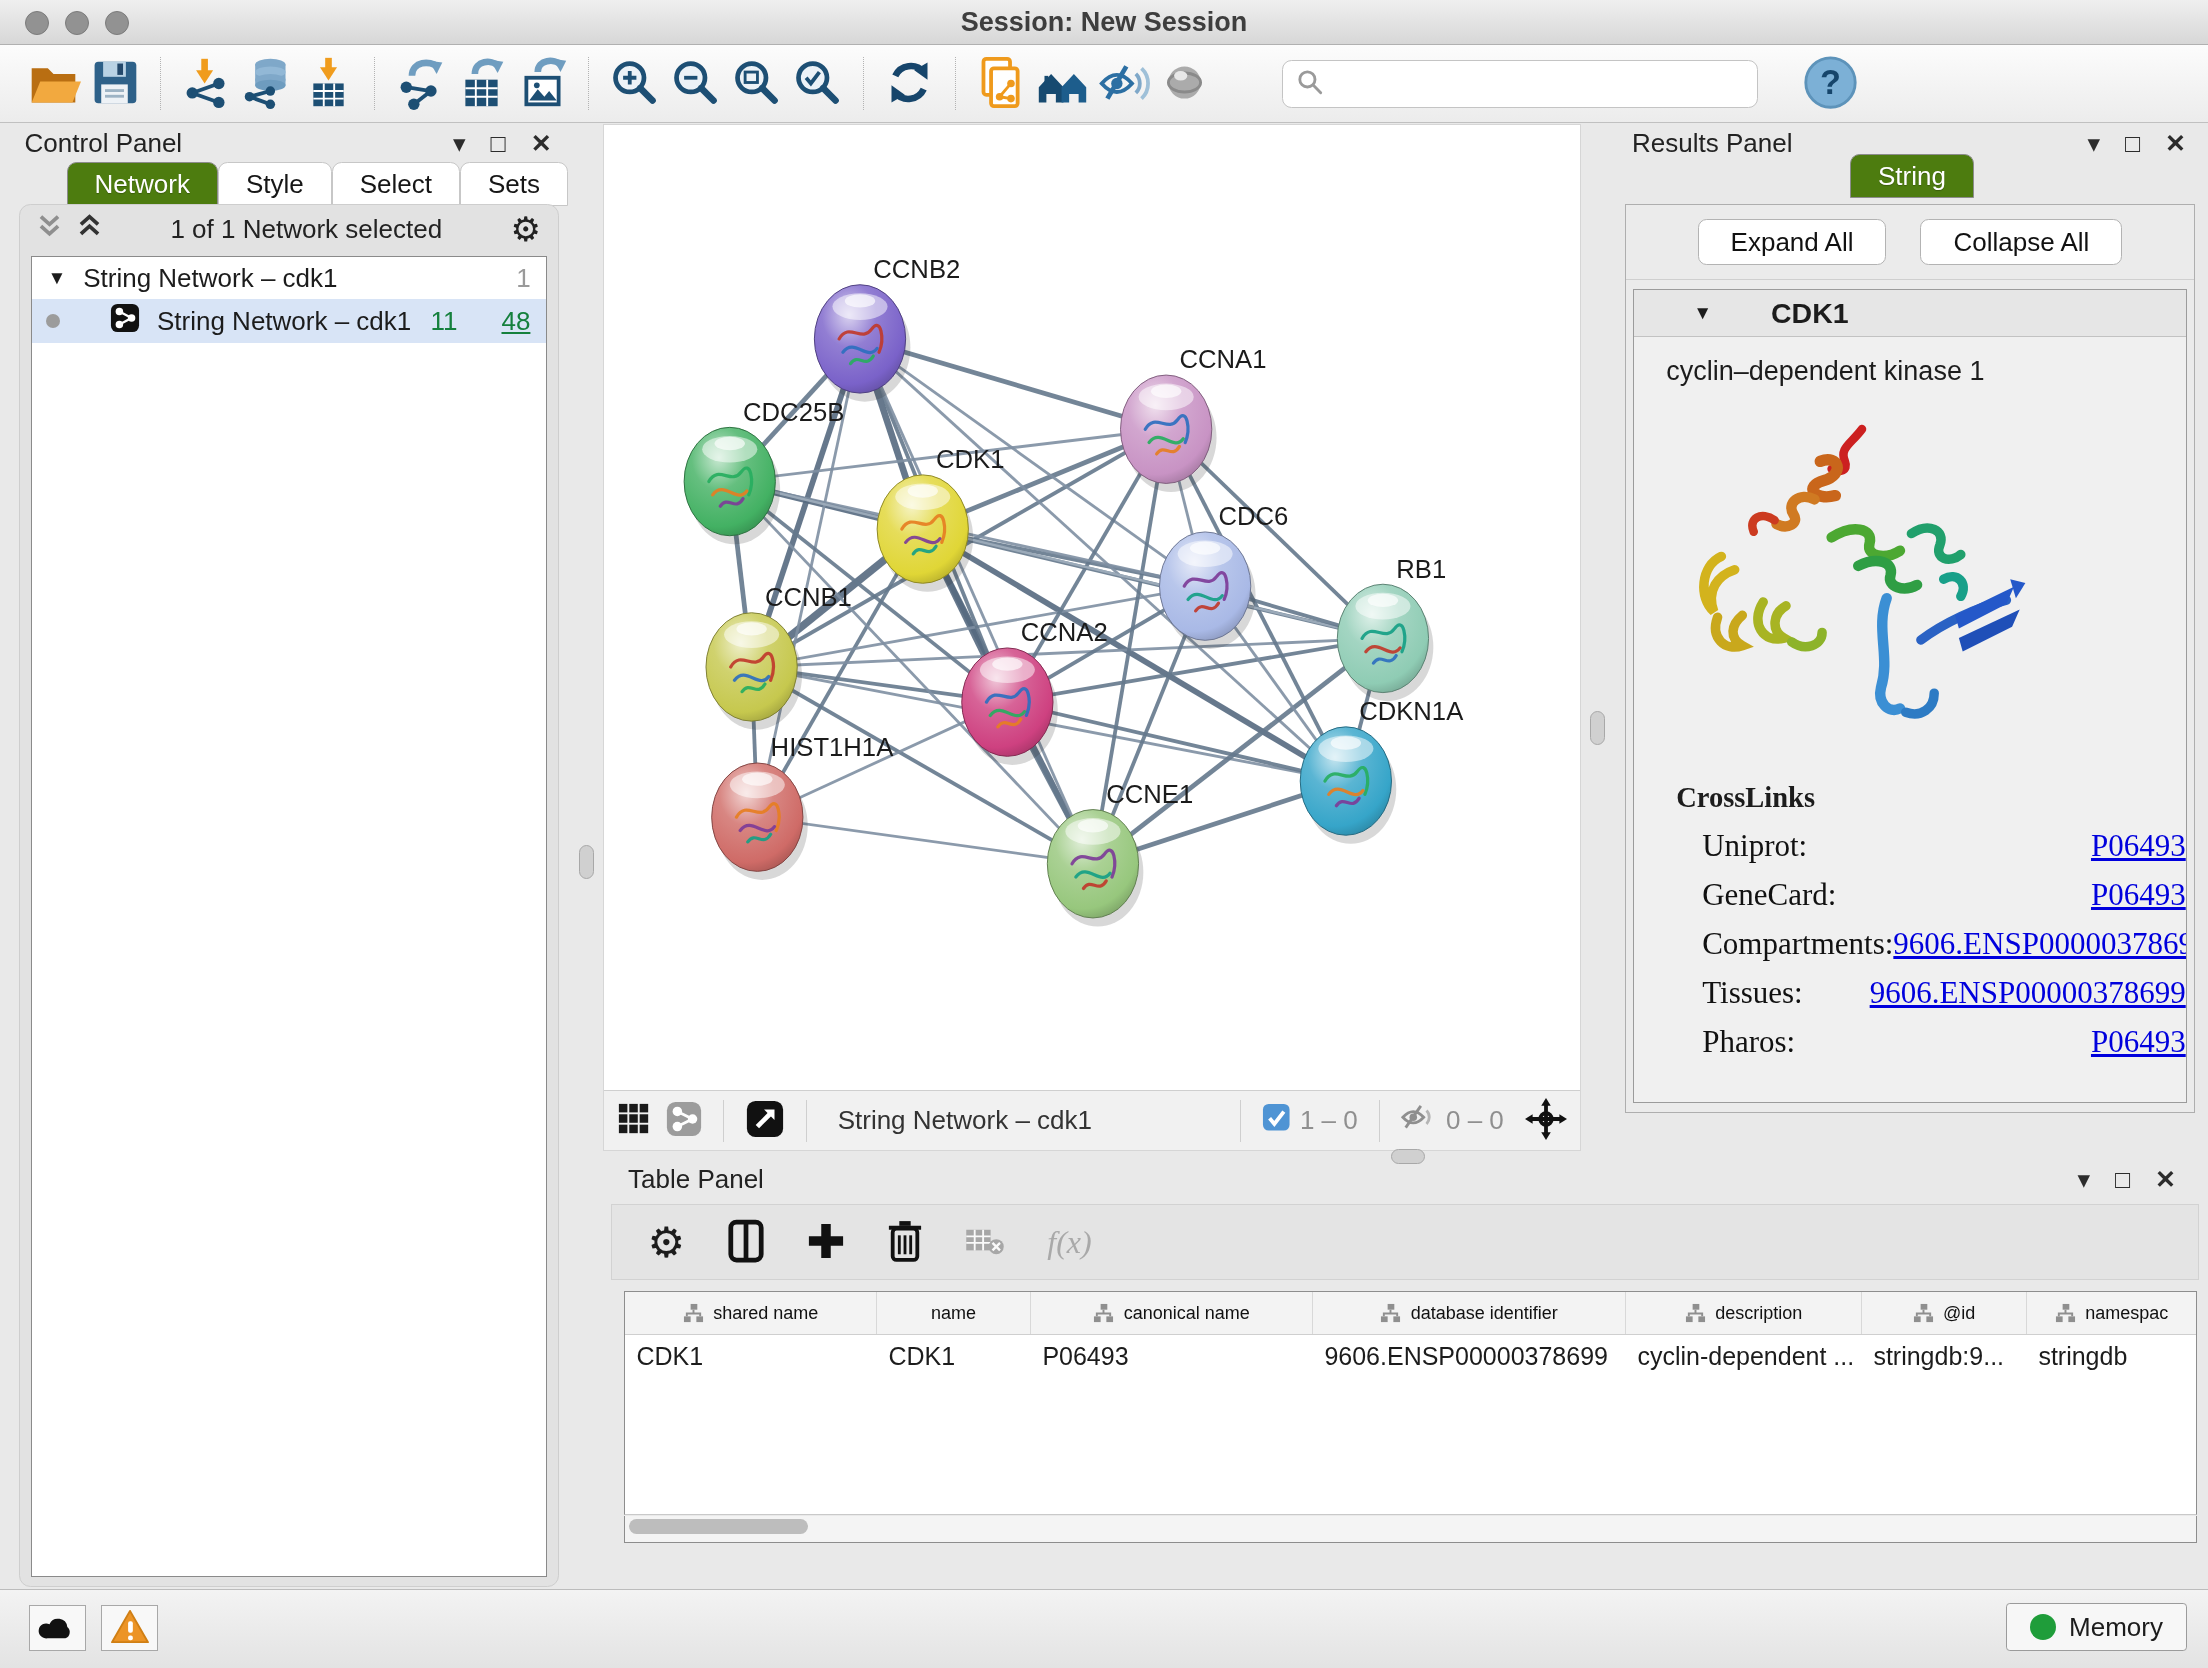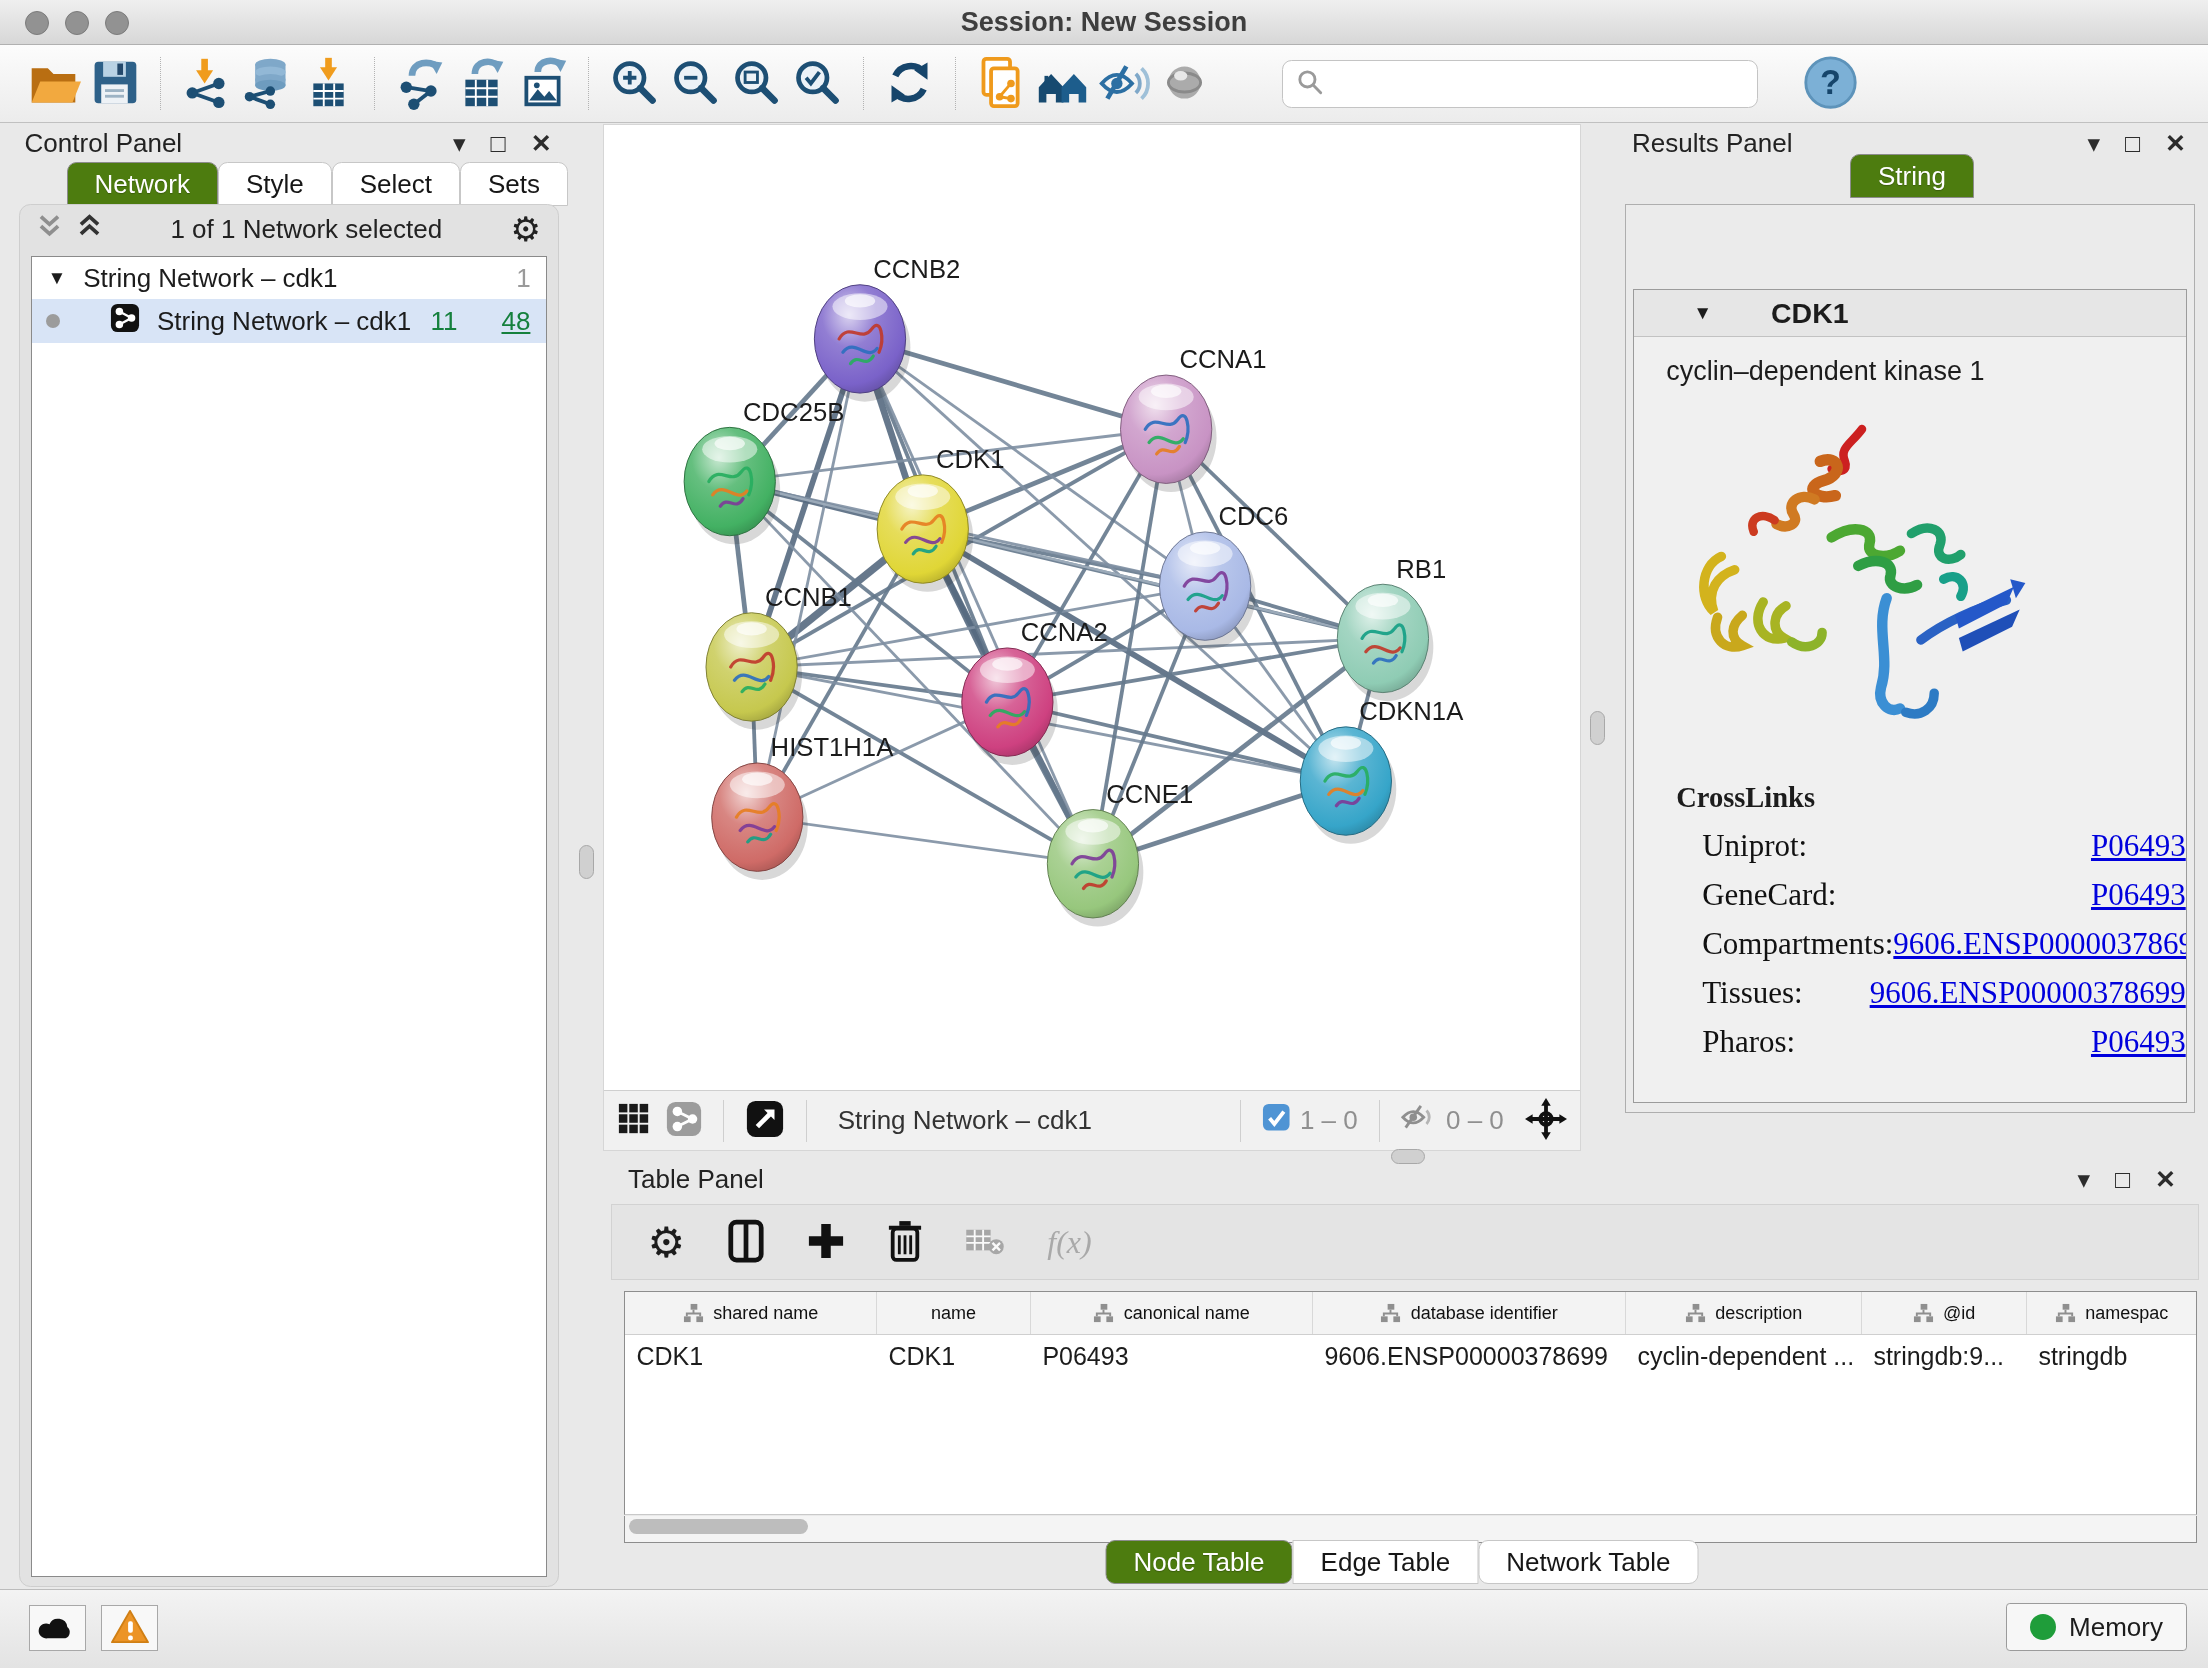--- a/index.html
+++ b/index.html
@@ -613,20 +613,24 @@
     <div class="panel-header" style="padding:0 15px;height:34px;">
       <span>Results Panel</span>
       <span class="ph-icons">
         <span>▾</span>
         <span>□</span>
         <span style="font-weight:700;">✕</span>
       </span>
     </div>
     <div class="string-tab tab sel">String</div>
     <div class="rp-box">
+      <div class="rp-buttons">
+        <div class="btn">Expand All</div>
+        <div class="btn">Collapse All</div>
+      </div>
       <div class="cdk-box">
         <div class="cdk-header">
           <span style="margin-left:59px;font-size:19px;">▼</span>
           <span class="cdk-title">CDK1</span>
         </div>
         <div class="cdk-desc">cyclin–dependent kinase 1</div>
         <div class="structure">
           <svg width="380" height="342" viewBox="0 0 400 360">
             <g fill="none" stroke-linecap="round">
               <path d="M200 18 C188 34 176 38 182 52 C186 62 176 64 168 60" stroke="#cc2020" stroke-width="9"></path>
@@ -787,25 +791,20 @@
         <div class="t-td" style="width:282px;">P06493</div>
         <div class="t-td" style="width:313px;">9606.ENSP00000378699</div>
         <div class="t-td" style="width:236px;">cyclin-dependent ...</div>
         <div class="t-td" style="width:165px;">stringdb:9...</div>
         <div class="t-td" style="flex:1;">stringdb</div>
       </div>
     </div>
     <div class="hscroll">
         <div class="hthumb"></div>
       </div>
-    <div class="tp-tabs">
-      <div class="tab sel">Node Table</div>
-      <div class="tab">Edge Table</div>
-      <div class="tab">Network Table</div>
-    </div>
   </div>
 
   <div class="handle-v" style="left:579px;top:845px;"></div>
   <div class="handle-v" style="left:1590px;top:711px;"></div>
   <div class="handle-h" style="left:1391px;top:1149px;"></div>
 
   <div class="statusbar">
     <div class="sb-btn" style="left:28.5px;">
         <span><svg width="42" height="30" viewBox="0 0 44 32">
             <path d="M12 28 a8 8 0 1 1 2-15 a10 10 0 0 1 19 3 a7 7 0 0 1-2 12 z" fill="#111"></path>

